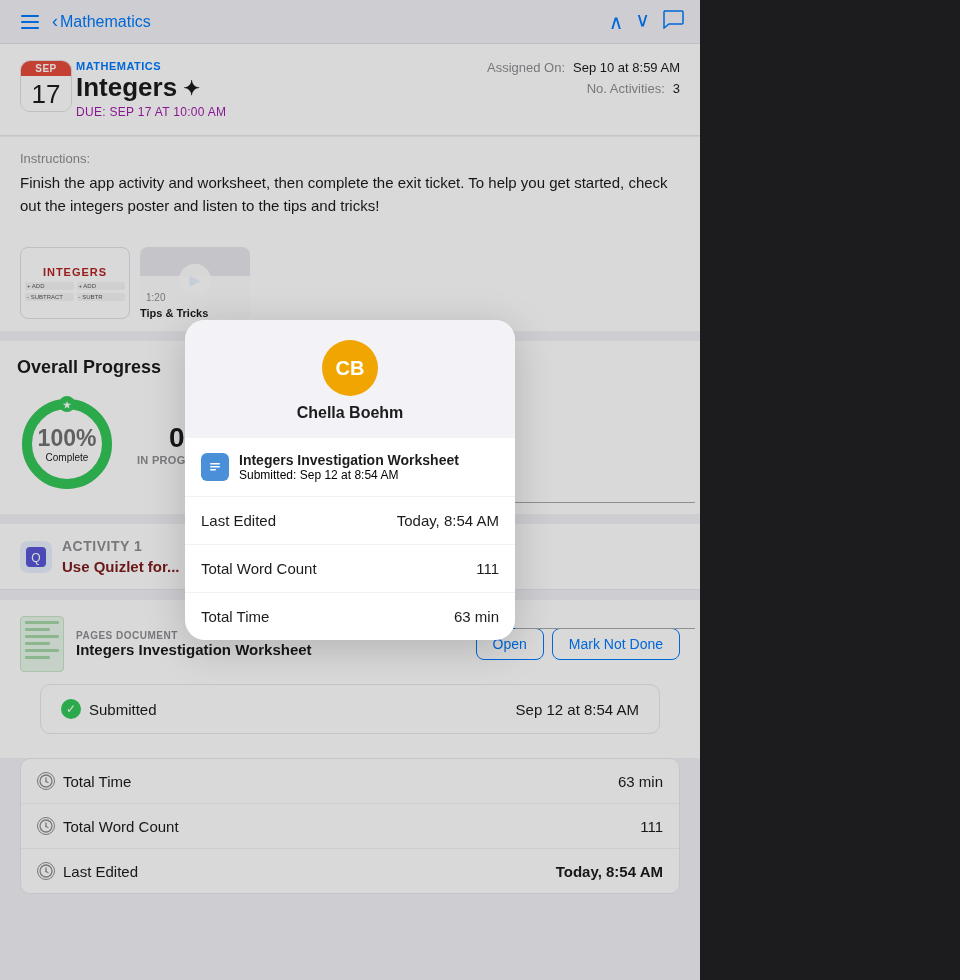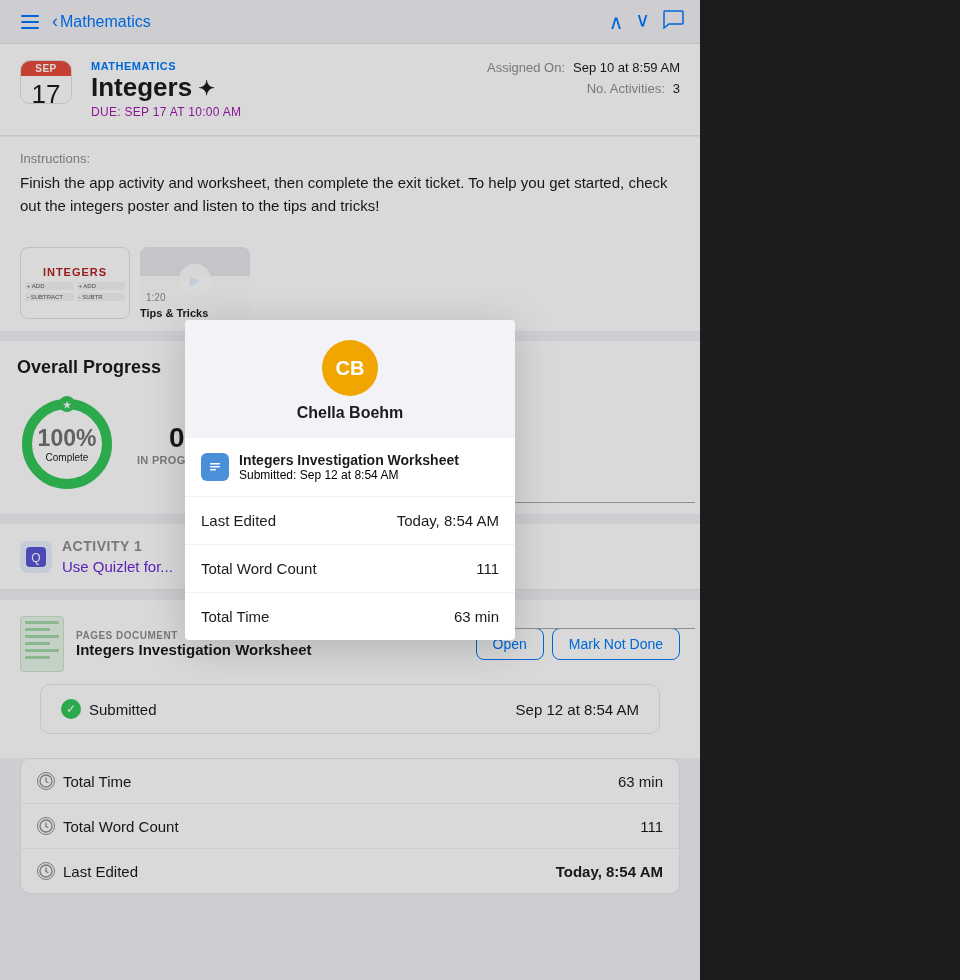--- a/index.html
+++ b/index.html
@@ -62,26 +62,26 @@
     .assignment-header {
       background: #fff;
       padding: 16px 20px;
       display: flex;
       align-items: flex-start;
       justify-content: space-between;
       border-bottom: 1px solid #e8e8ed;
     }
     .calendar-icon {
       width: 52px;
-      height: 44px;
+      height: 52px;
       border-radius: 10px;
       border: 1px solid #e0e0e5;
       overflow: hidden;
       flex-shrink: 0;
-      margin-right: 19px;
+      margin-right: 4px;
     }
     .calendar-month {
       background: #e74c3c;
       color: #fff;
       text-align: center;
       font-size: 10px;
       font-weight: 600;
       text-transform: uppercase;
       padding: 2px 0;
       letter-spacing: 0.5px;
@@ -301,22 +301,22 @@
     .activity-label {
       font-size: 14px;
       font-weight: 600;
       color: #8e8e93;
       text-transform: uppercase;
       letter-spacing: 0.5px;
       margin-bottom: 4px;
     }
     .activity-name {
       font-size: 15px;
-      font-weight: 400;
-      color: #6d28d9;
+      font-weight: 700;
+      color: #7f1d1d;
     }
     .activity-icon {
       width: 32px; height: 32px;
       background: #e8f0fe;
       border-radius: 8px;
       display: flex; align-items: center; justify-content: center;
       font-size: 18px;
       margin-right: 10px;
     }
     .activity-row {
@@ -446,21 +446,21 @@
       top: 0; left: 0; right: 0; bottom: 0;
       background: rgba(0,0,0,0.15);
       z-index: 10;
     }
     .popup-card {
       position: absolute;
       top: 320px;
       left: 185px;
       width: 330px;
       background: #fff;
-      border-radius: 4px;
+      border-radius: 20px;
       box-shadow: 0 8px 40px rgba(0,0,0,0.18);
       z-index: 20;
       overflow: hidden;
     }
     .popup-header {
       background: #f2f2f7;
       padding: 20px 16px 16px;
       display: flex;
       flex-direction: column;
       align-items: center;

